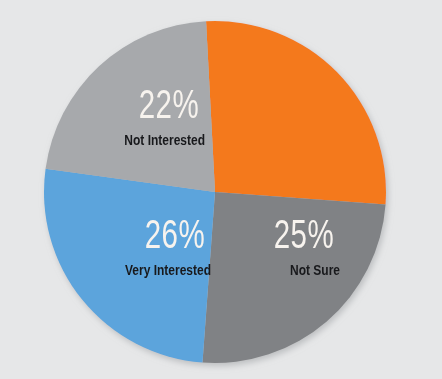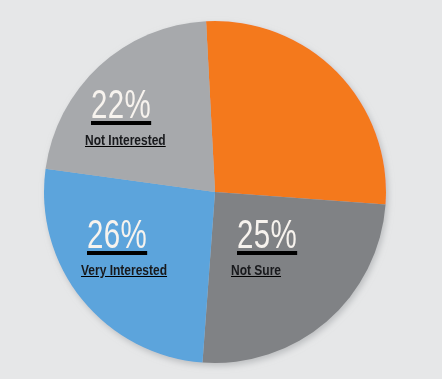--- a/index.html
+++ b/index.html
@@ -25,25 +25,24 @@
     position: absolute;
     left: 0;
     top: 0;
     width: 442px;
     height: 379px;
     display: block;
   }
 
   .slice-label {
     position: absolute;
-    text-align: left;
+    text-align: right;
     line-height: 1;
     user-select: none;
     width: 150px;
-    text-decoration: underline;
   }
 
   .pct {
     display: block;
     font-family: "Liberation Sans Narrow", "Liberation Sans", sans-serif;
     font-size: 41px;
     font-weight: 400;
     letter-spacing: 0.5px;
     color: #f7f3ee;
     line-height: 1;
@@ -61,22 +60,22 @@
     line-height: 1;
     margin-top: 7px;
     transform: scaleX(0.80);
     transform-origin: center center;
     white-space: nowrap;
   }
 
   
   #label-interested      { left: 210px; top: 84px; }
   #label-not-interested  { left: 70px;  top: 84px; }
-  #label-very-interested { left: 66px;  top: 214px; }
-  #label-not-sure        { left: 216px; top: 214px; }
+  #label-very-interested { left: 76px;  top: 214px; }
+  #label-not-sure        { left: 205px; top: 214px; }
 </style>
 </head>
 <body>
 
 <div id="chart-root" style="background: rgb(230, 231, 232);">
 
   <svg id="pie-svg" viewBox="0 0 442 379">
     <defs>
       <filter id="pie-shadow" x="-20%" y="-20%" width="150%" height="150%">
         <feDropShadow dx="2" dy="3" stdDeviation="3" flood-color="#9a9ca0" flood-opacity="0.55"></feDropShadow>

